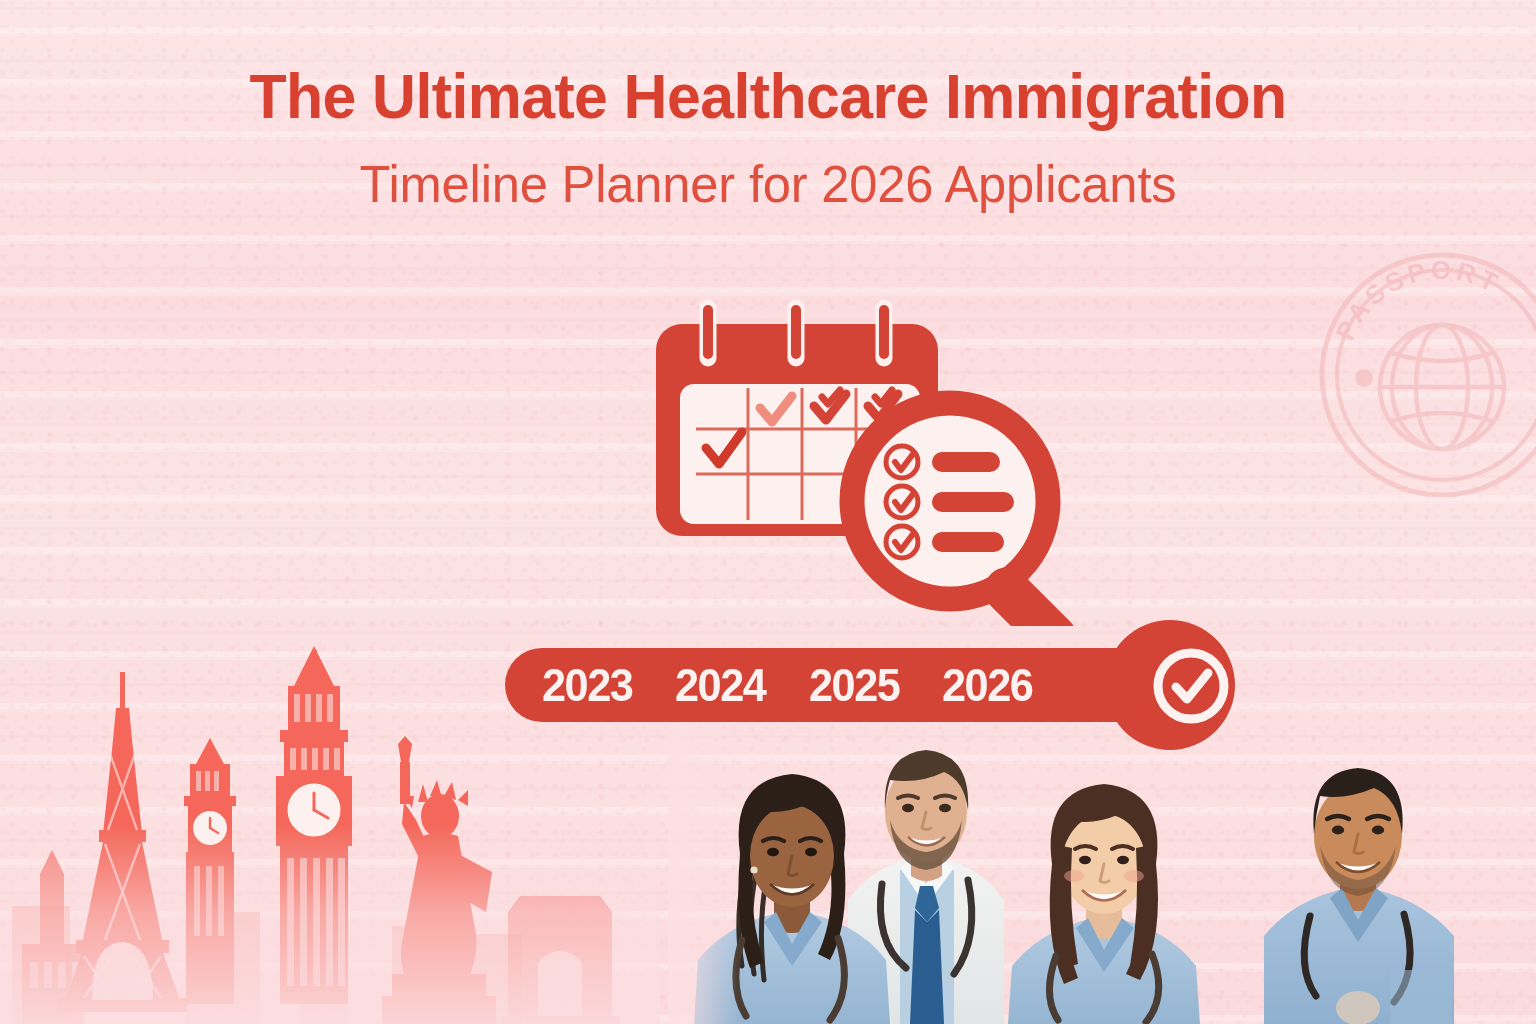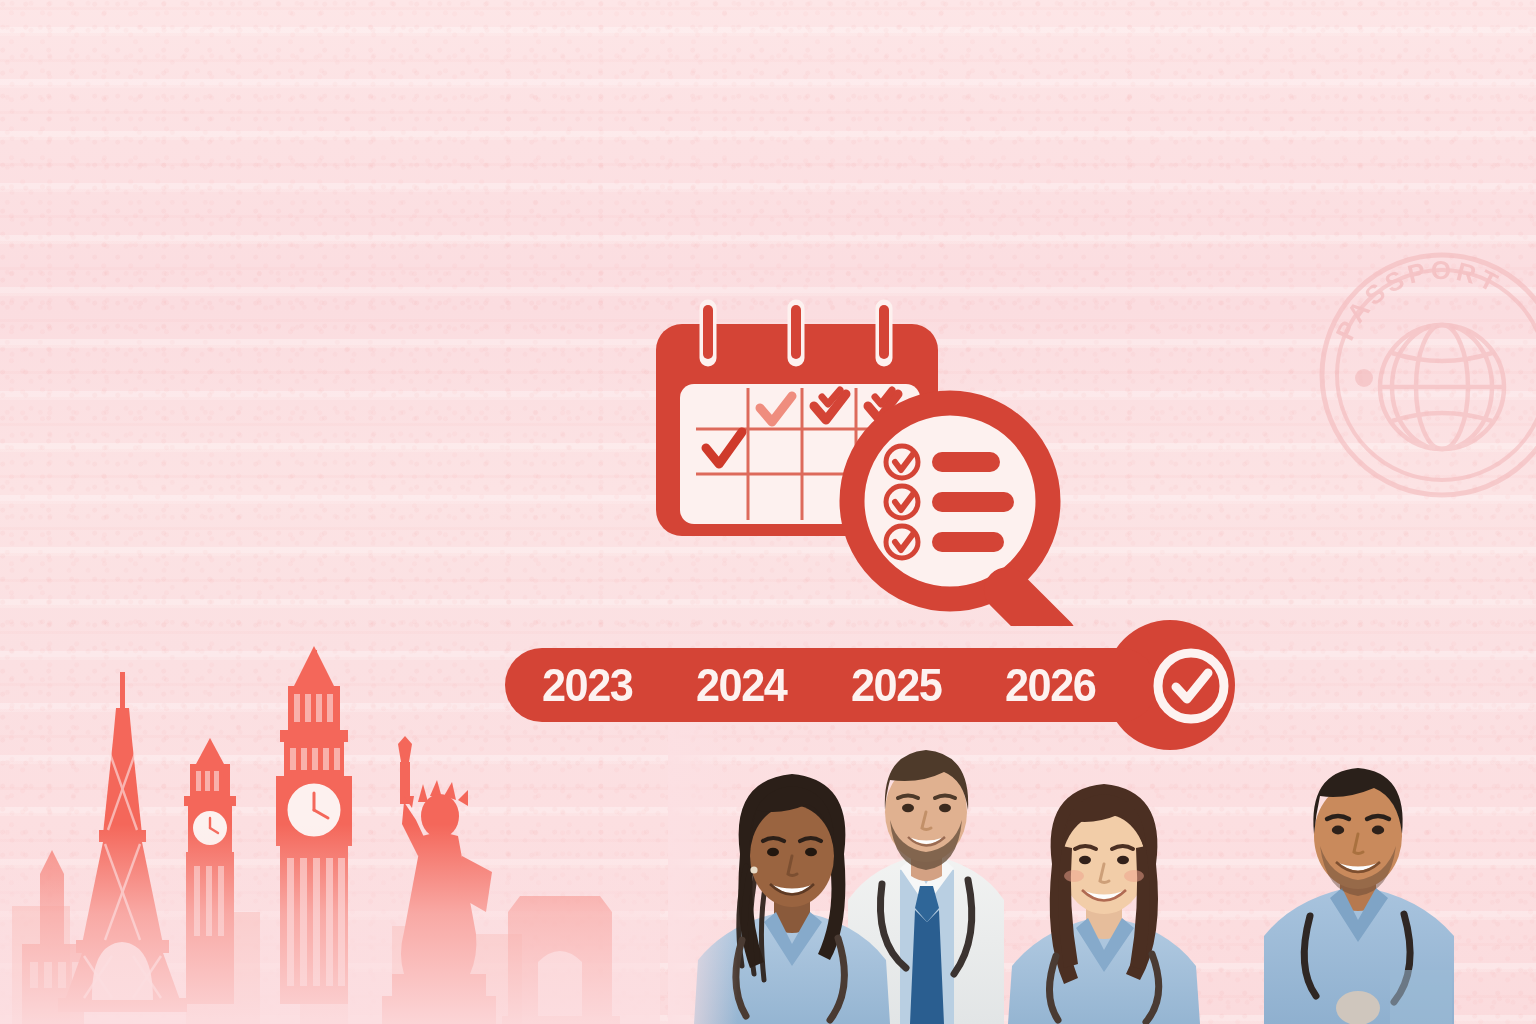--- a/index.html
+++ b/index.html
@@ -125,21 +125,21 @@
     width:130px; height:130px;
     background:#d44436;
     border-radius:50%;
   }
   #timeline-years {
     position:absolute;
     left:34px; top:28px;
     width:620px; height:74px;
     display:flex;
     align-items:center;
-    gap:58px;
+    gap:37px;
     z-index:2;
   }
   .year-label {
     font-family:"Liberation Sans", sans-serif;
     font-size:46px;
     font-weight:700;
     color:#fdf2f0;
     letter-spacing:-1.5px;
     transform:scaleX(0.94);
   }
@@ -208,20 +208,24 @@
         <line x1="68" y1="142" x2="192" y2="142"></line>
         <path d="M 80,108 Q 130,124 180,108"></path>
         <path d="M 80,176 Q 130,160 180,176"></path>
       </g>
       <text font-family="Liberation Sans, sans-serif" font-size="26" font-weight="700" letter-spacing="4" fill="#f0adaf">
         <textPath href="#stamparc" startOffset="11%">PASSPORT</textPath>
       </text>
     </svg>
   </div>
 
+  <div class="heading-block">
+    <h1 id="main-title">The Ultimate Healthcare Immigration</h1>
+    <h2 id="sub-title">Timeline Planner for 2026 Applicants</h2>
+  </div>
 
   <div id="calendar-search-icon">
     <svg width="470" height="330" viewBox="0 0 470 330" aria-hidden="true">
       <g>
 
         <rect x="6" y="28" width="282" height="212" rx="26" fill="#d44436"></rect>
 
         <rect x="30" y="88" width="240" height="140" rx="14" fill="#fdf1ef"></rect>
 
         <g fill="none" stroke="#fdf1ef" stroke-width="17" stroke-linecap="round">

